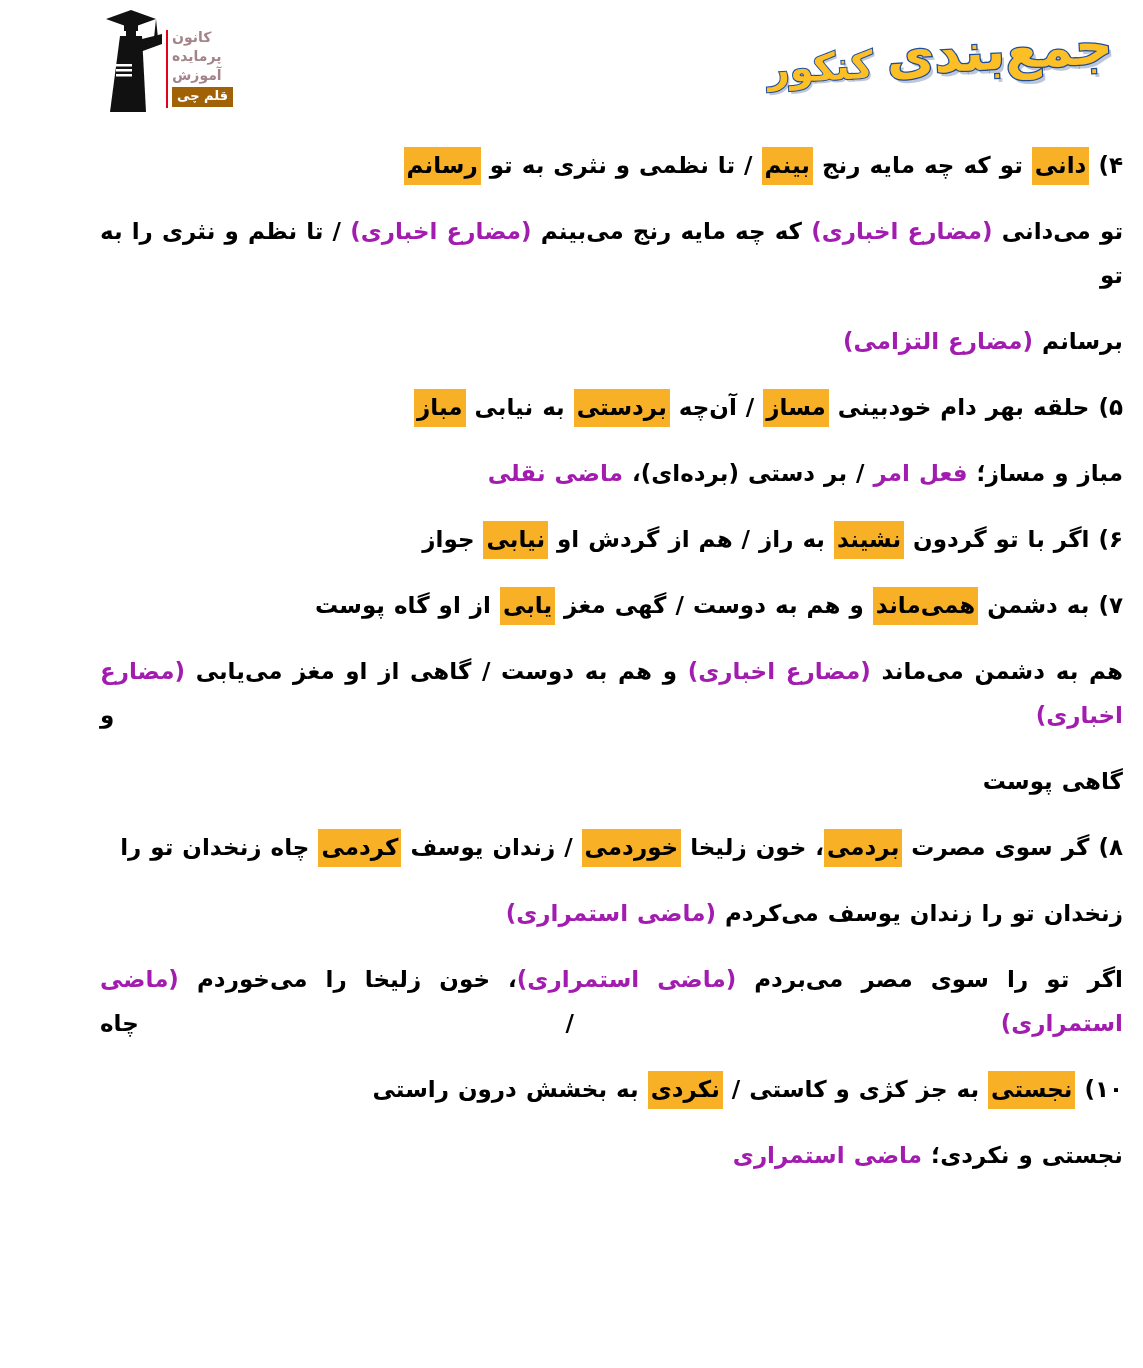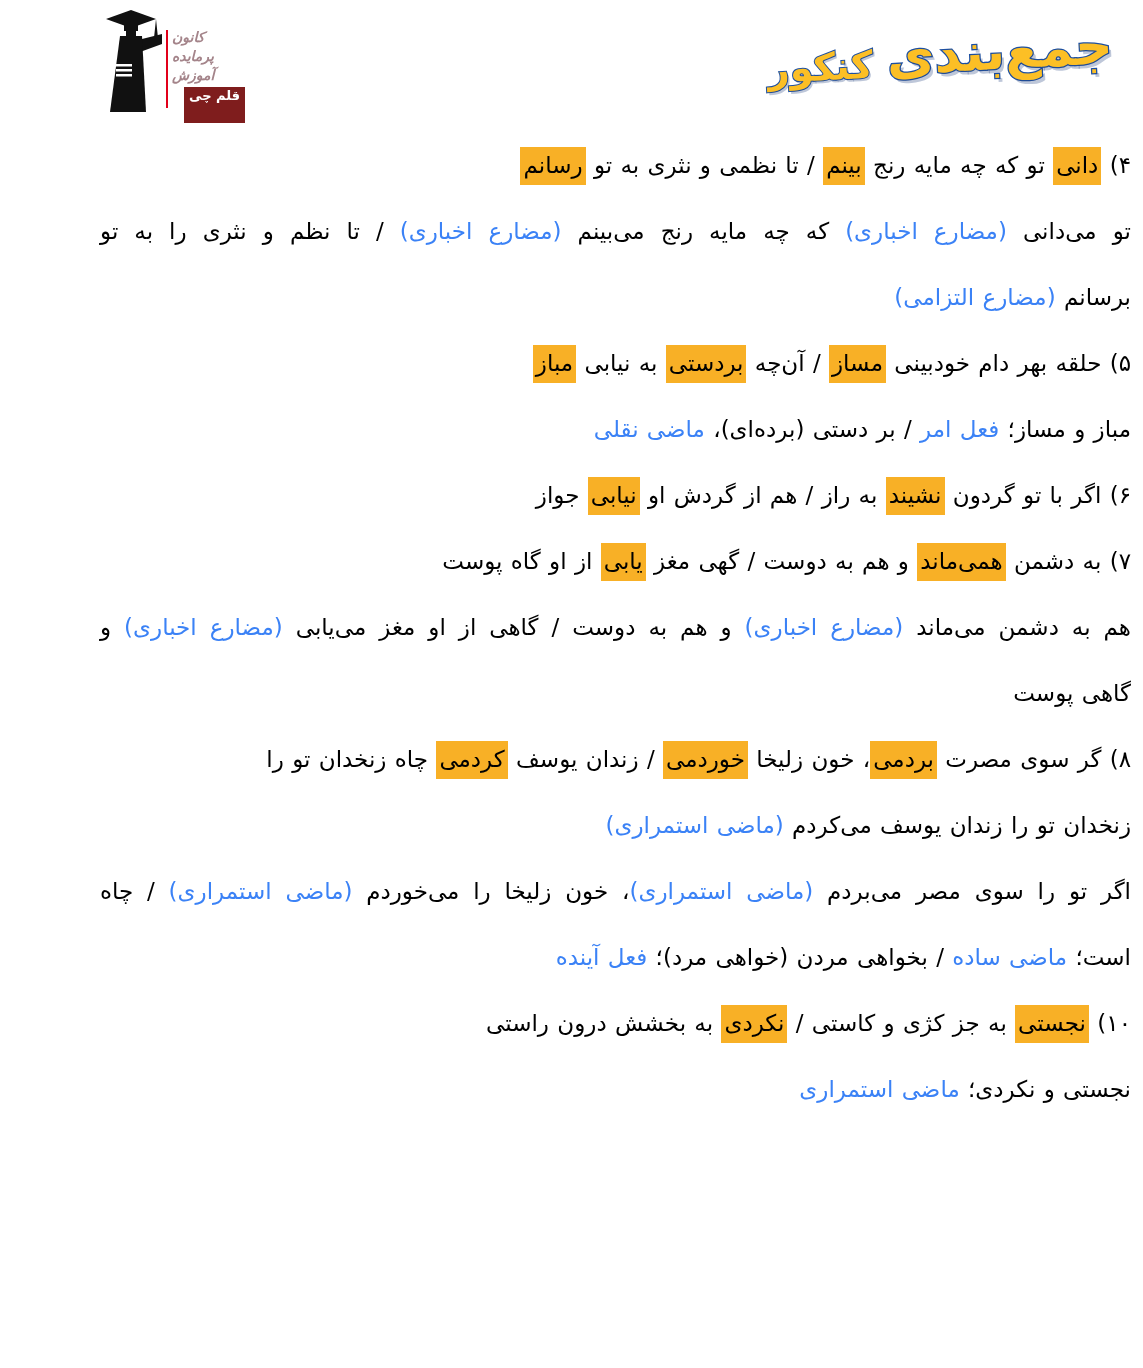--- a/index.html
+++ b/index.html
@@ -14,25 +14,25 @@
   .header{position:relative;height:125px;}
   .kanoon{
     position:absolute;left:100px;top:8px;
     display:flex;align-items:flex-start;gap:4px;
     height:112px;
   }
   .kanoon svg{display:block;}
   .kanoon-divider{width:2px;height:78px;background:#e2001a;margin-top:22px;}
   .kanoon-text{display:flex;flex-direction:column;align-items:flex-end;margin-top:20px;direction:rtl;}
   .kanoon-text .kline{
-    font-weight:bold;font-size:14px;line-height:19px;color:#a4848a;font-style:italic;
+    font-weight:bold;font-size:14px;line-height:19px;color:#a4848a;
   }
   .kanoon-badge{
-    margin-top:2px;background:#7f1d1d;color:#ffffff;
-    font-weight:bold;font-size:13px;line-height:16px;padding:1px 5px 19px;margin-left:12px;
+    margin-top:2px;background:#a16207;color:#ffffff;
+    font-weight:bold;font-size:13px;line-height:16px;padding:1px 5px 3px;
   }
   .brand{
     position:absolute;right:30px;top:24px;
     direction:rtl;display:flex;align-items:center;gap:14px;
     transform:rotate(-3deg);
     white-space:nowrap;
   }
   .brand .big{
     font-weight:bold;font-size:52px;
     color:#fcbf25;
@@ -48,30 +48,30 @@
     text-shadow:2px 3px 0 rgba(40,70,130,0.30);
     margin-top:14px;
   }
   
   .content{
     direction:rtl;
     padding:18px 12px 0 100px;
     text-align:right;
   }
   p.line{
-    margin:0 0 22px 0;
-    font-weight:normal;
+    margin:0 8px 22px 0;
+    font-weight:bold;
     font-size:23px;
     line-height:44px;
     color:#000000;
     word-spacing:1px;
   }
   p.just{text-align:justify;text-align-last:justify;}
   .seg-hl{background:#f8b026;padding:5px 3px 7px;}
-  .seg-red{color:#3b82f6;}
+  .seg-red{color:#a21caf;}
 </style>
 </head>
 <body>
 
 <div class="page">
 
   <div class="header">
 
     <div class="kanoon">
       <span>
@@ -114,19 +114,18 @@
     <p class="line"><span class="seg-normal">برسانم </span><span class="seg-red">(مضارع التزامی)</span></p>
     <p class="line"><span class="seg-normal">۵) حلقه بهر دام خودبینی </span><span class="seg-hl">مساز</span><span class="seg-normal"> / آن‌چه </span><span class="seg-hl">بردستی</span><span class="seg-normal"> به نیابی </span><span class="seg-hl">مباز</span></p>
     <p class="line"><span class="seg-normal">مباز و مساز؛ </span><span class="seg-red">فعل امر</span><span class="seg-normal"> / بر دستی (برده‌ای)، </span><span class="seg-red">ماضی نقلی</span></p>
     <p class="line"><span class="seg-normal">۶) اگر با تو گردون </span><span class="seg-hl">نشیند</span><span class="seg-normal"> به راز / هم از گردش او </span><span class="seg-hl">نیابی</span><span class="seg-normal"> جواز</span></p>
     <p class="line"><span class="seg-normal">۷) به دشمن </span><span class="seg-hl">همی‌ماند</span><span class="seg-normal"> و هم به دوست / گهی مغز </span><span class="seg-hl">یابی</span><span class="seg-normal"> از او گاه پوست</span></p>
     <p class="line just"><span class="seg-normal">هم به دشمن می‌ماند </span><span class="seg-red">(مضارع اخباری)</span><span class="seg-normal"> و هم به دوست / گاهی از او مغز می‌یابی </span><span class="seg-red">(مضارع اخباری)</span><span class="seg-normal"> و</span></p>
     <p class="line"><span class="seg-normal">گاهی پوست</span></p>
     <p class="line"><span class="seg-normal">۸) گر سوی مصرت </span><span class="seg-hl">بردمی</span><span class="seg-normal">، خون زلیخا </span><span class="seg-hl">خوردمی</span><span class="seg-normal"> / زندان یوسف </span><span class="seg-hl">کردمی</span><span class="seg-normal"> چاه زنخدان تو را</span></p>
     <p class="line"><span class="seg-normal">زنخدان تو را زندان یوسف می‌کردم </span><span class="seg-red">(ماضی استمراری)</span></p>
     <p class="line just"><span class="seg-normal">اگر تو را سوی مصر می‌بردم </span><span class="seg-red">(ماضی استمراری)</span><span class="seg-normal">، خون زلیخا را می‌خوردم </span><span class="seg-red">(ماضی استمراری)</span><span class="seg-normal"> / چاه</span></p>
-    <p class="line"><span class="seg-normal">است؛ </span><span class="seg-red">ماضی ساده</span><span class="seg-normal"> / بخواهی مردن (خواهی مرد)؛ </span><span class="seg-red">فعل آینده</span></p>
     <p class="line"><span class="seg-normal">۱۰) </span><span class="seg-hl">نجستی</span><span class="seg-normal"> به جز کژی و کاستی / </span><span class="seg-hl">نکردی</span><span class="seg-normal"> به بخشش درون راستی</span></p>
     <p class="line"><span class="seg-normal">نجستی و نکردی؛ </span><span class="seg-red">ماضی استمراری</span></p>
 
   </div>
 
 </div>
 
 </body></html>

